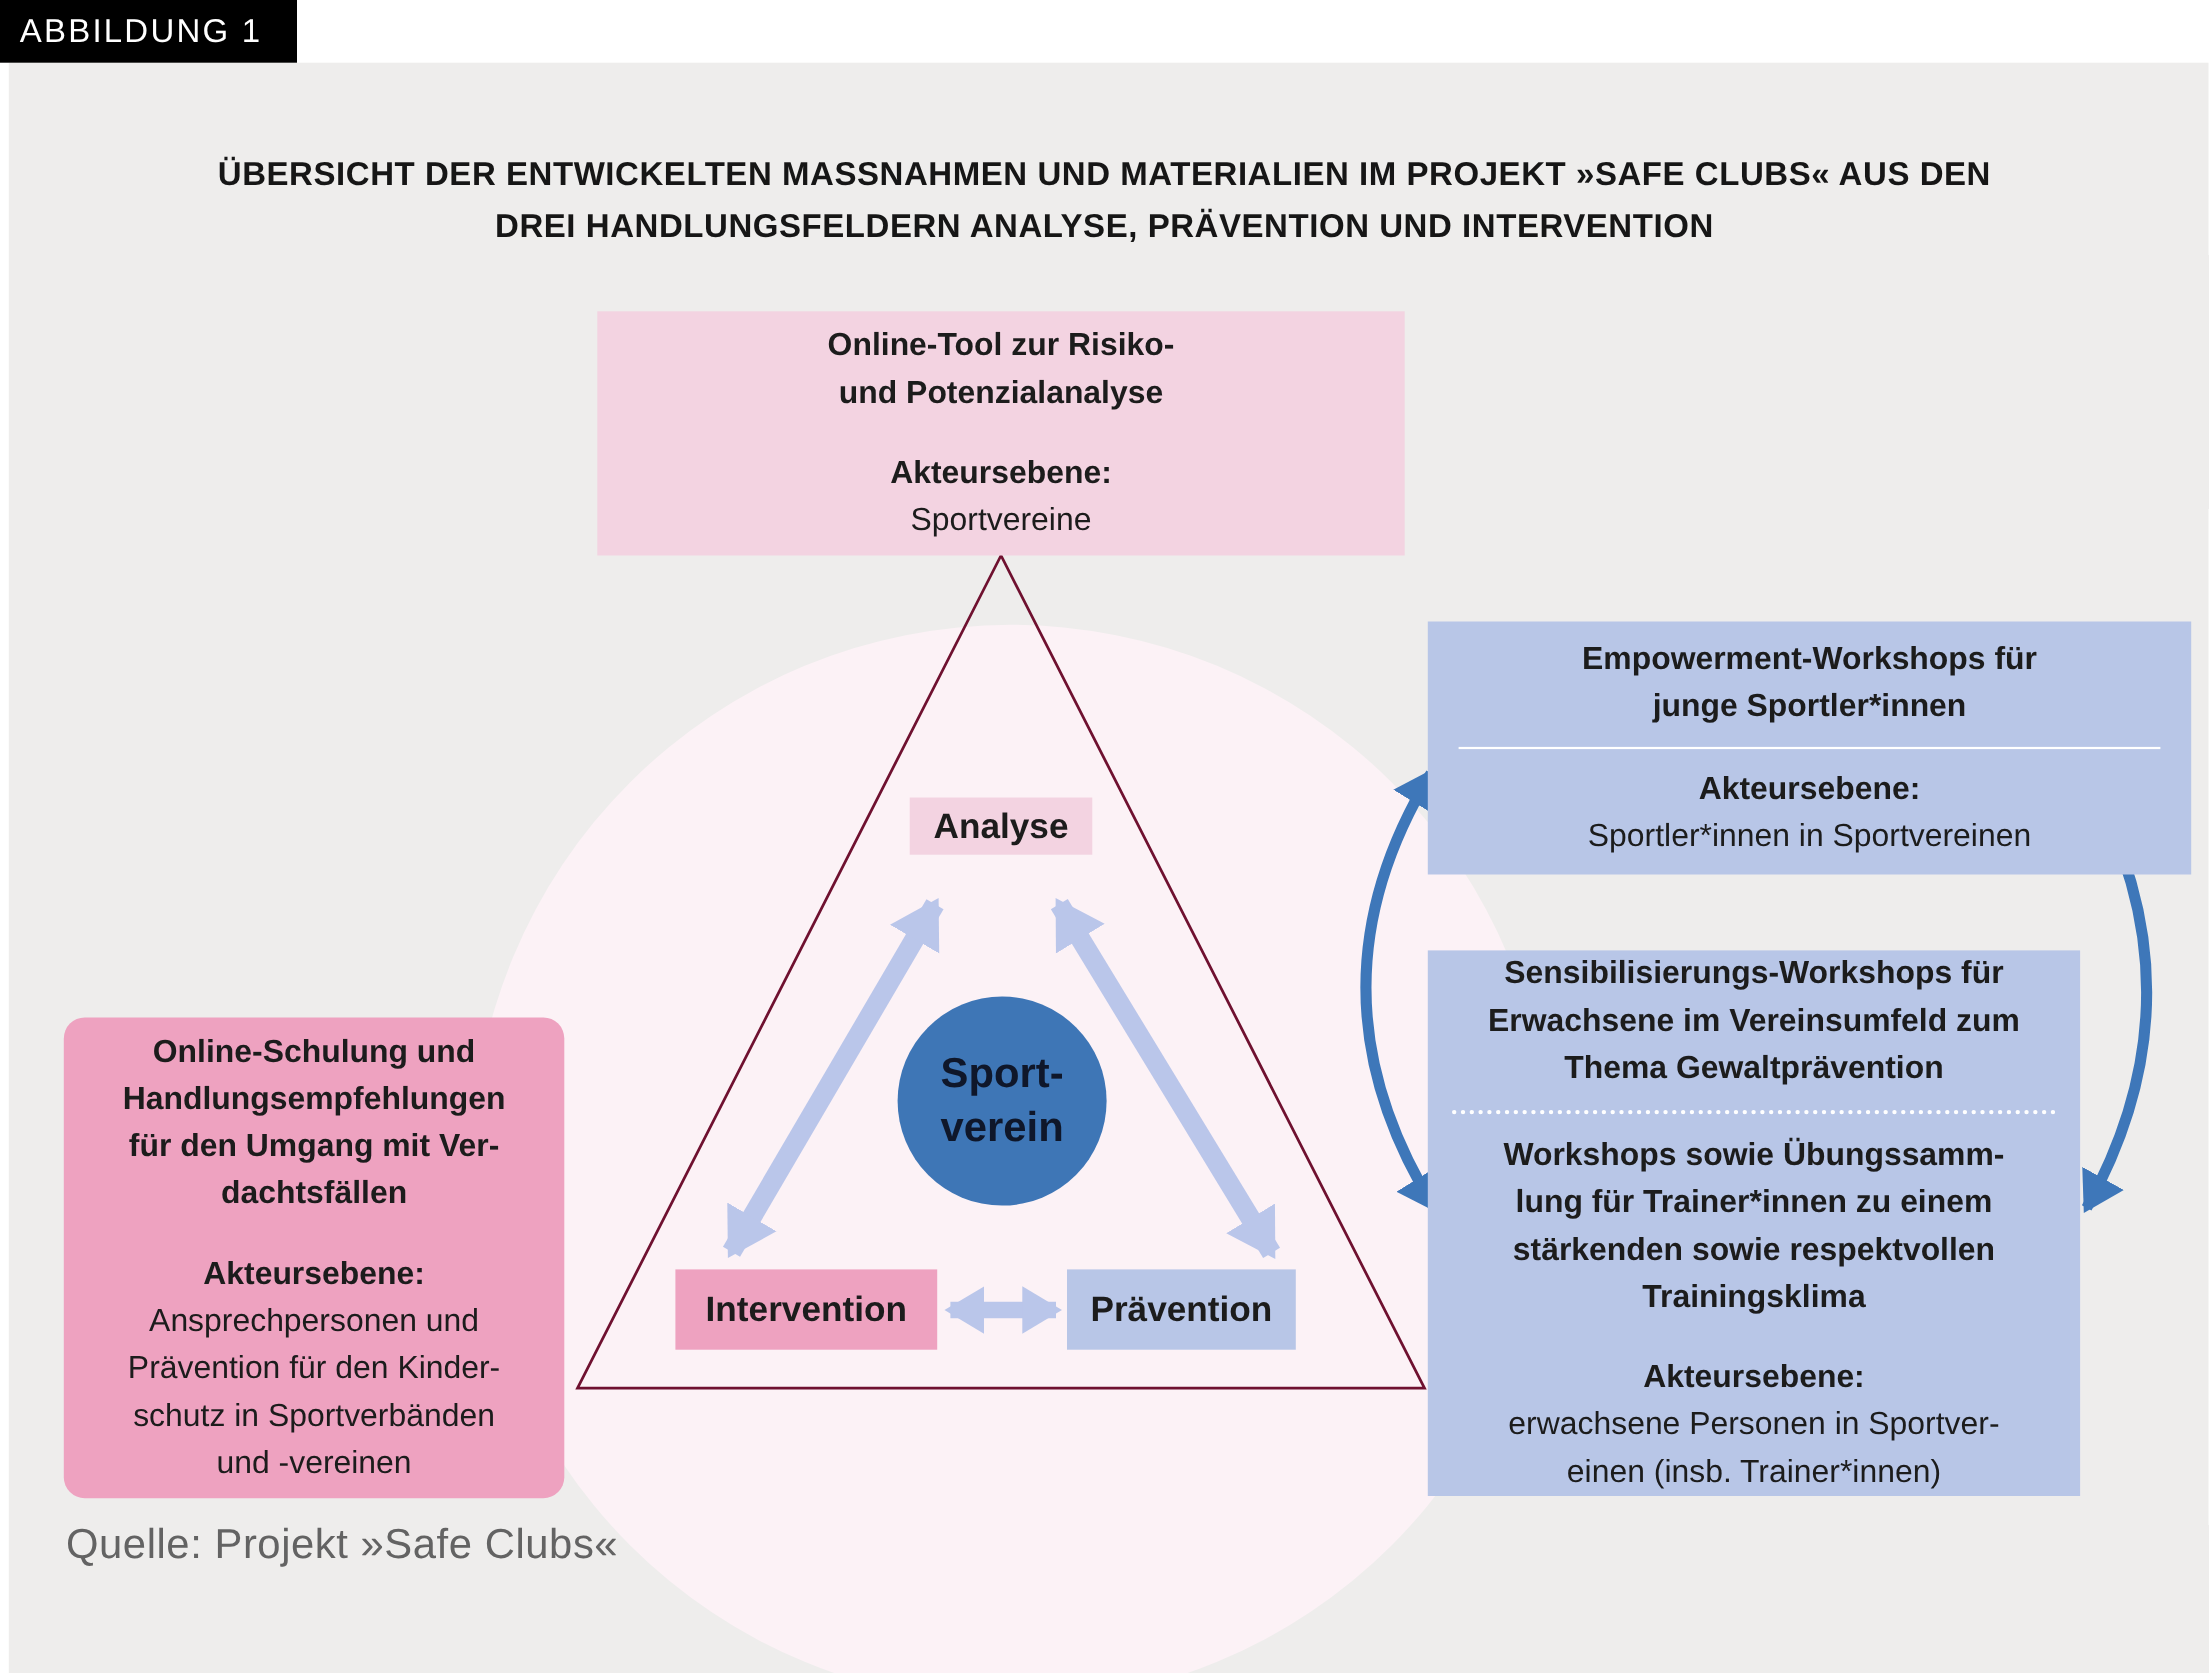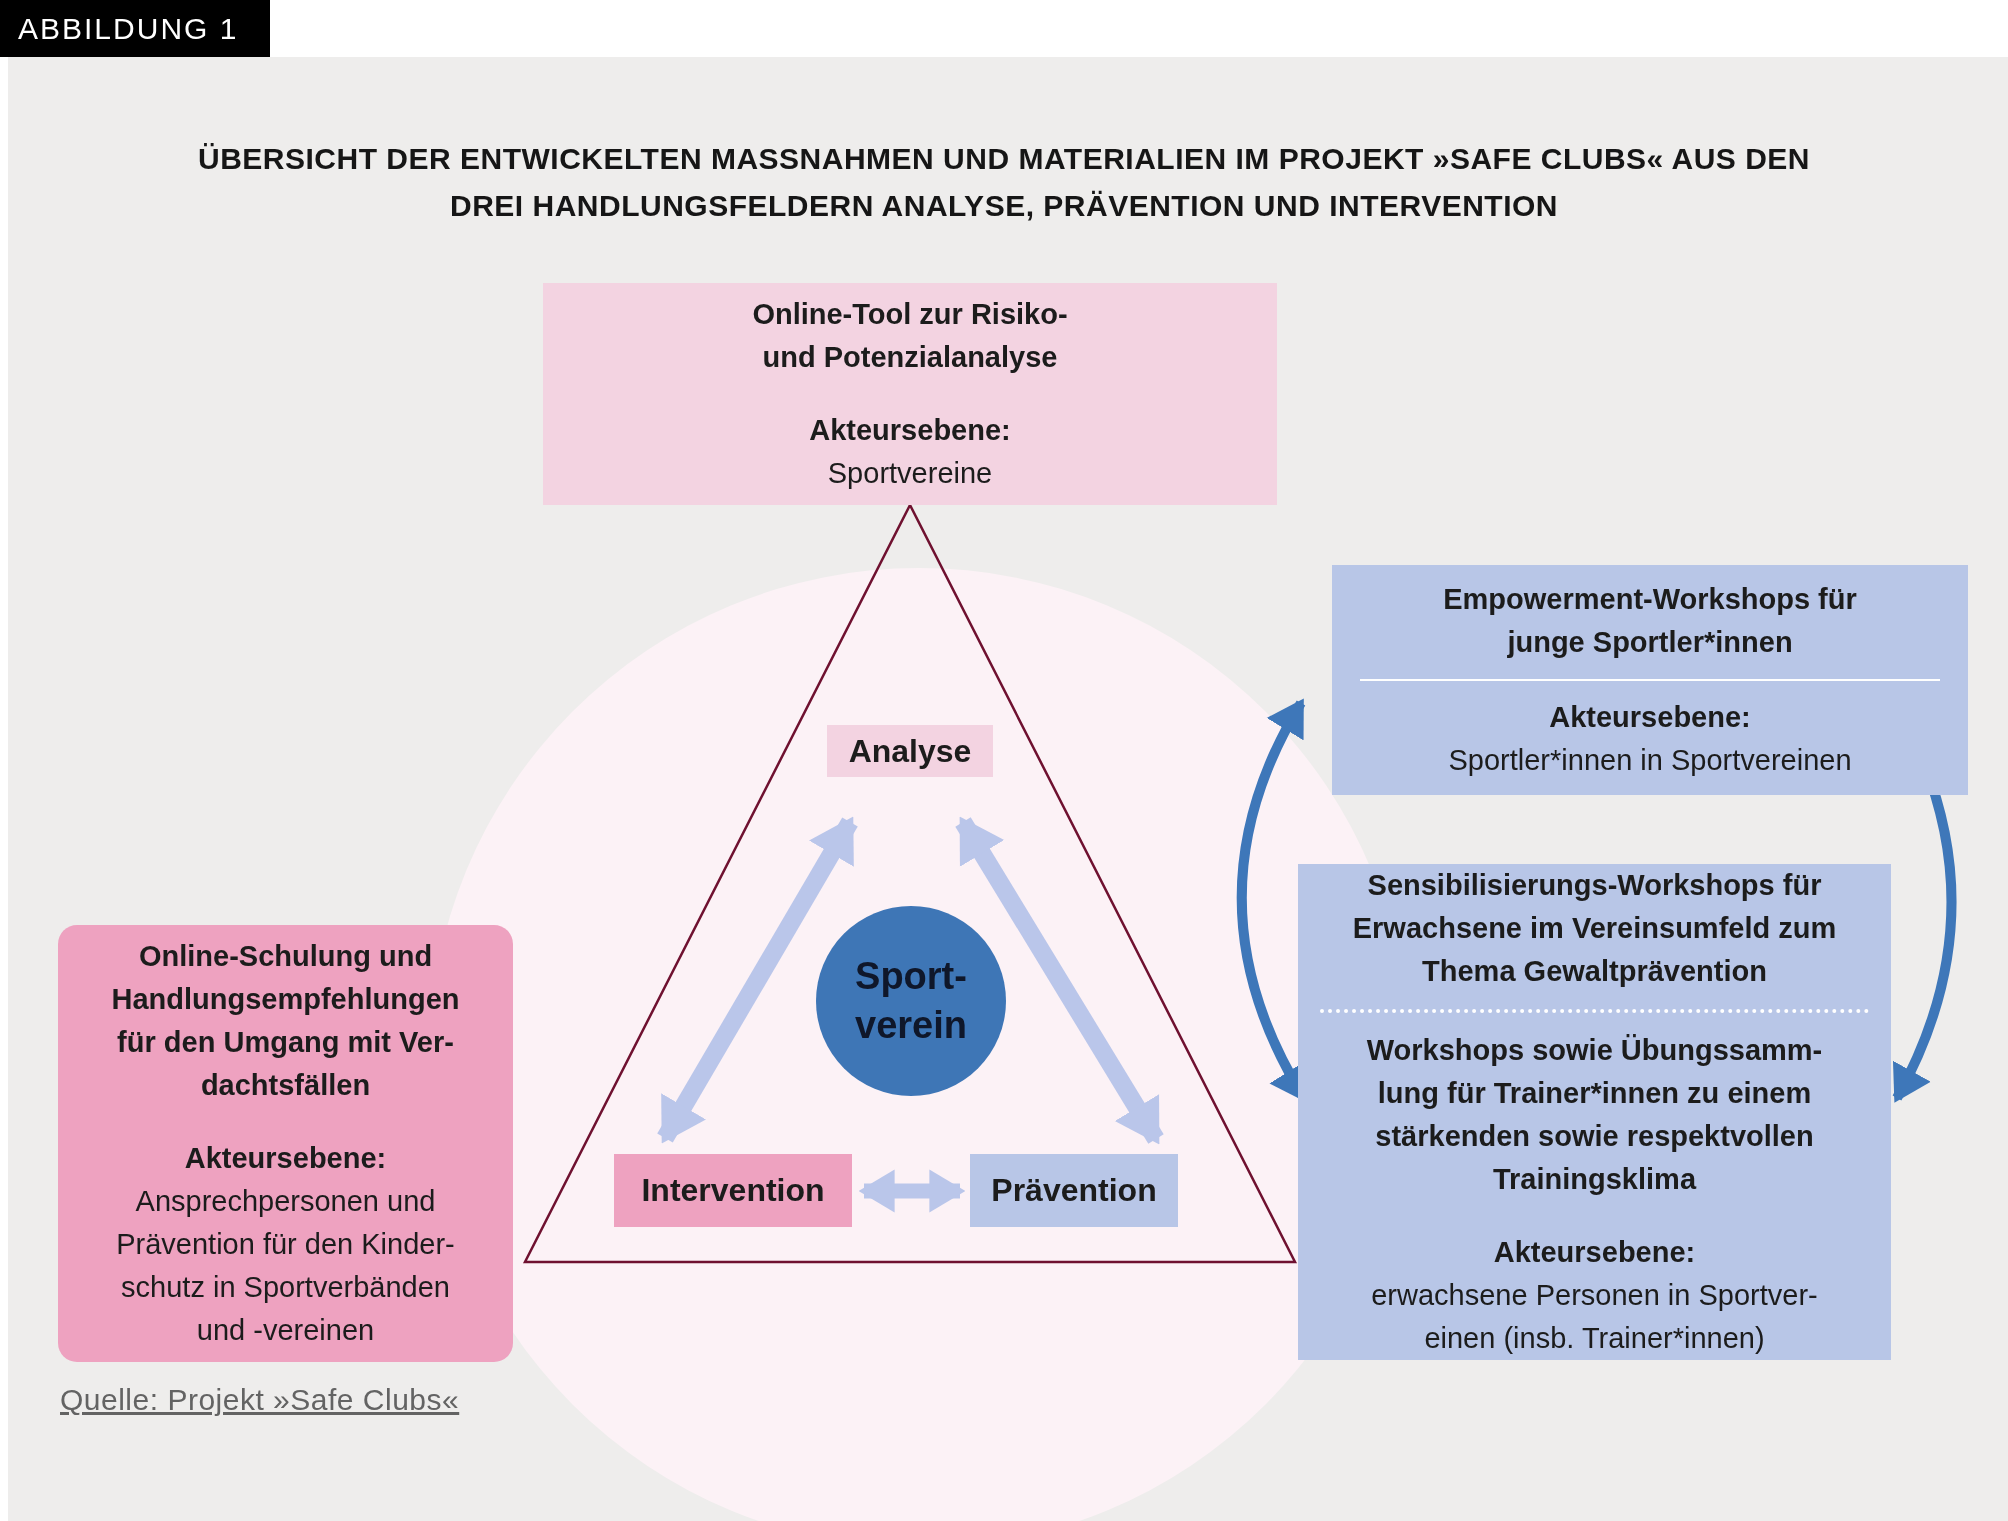--- a/index.html
+++ b/index.html
@@ -67,28 +67,27 @@
     position:absolute;left:816px;top:906px;width:190px;height:190px;
     border-radius:50%;
     background:#3e76b6;
     color:#0f172a;
     display:flex;flex-direction:column;align-items:center;justify-content:center;
     font-size:38px;font-weight:700;line-height:49px;
     z-index:3;
   }
   .source{
     position:absolute;left:60px;top:1383px;
-    font-size:30px;color:#636363;letter-spacing:0.5px;
+    font-size:38px;color:#636363;letter-spacing:0.5px;
     z-index:3;
-    text-decoration:underline;
   }
   
   .box-online-tool{left:543px;top:283px;width:734px;height:222px;}
   .box-online-schulung{left:58px;top:925px;width:455px;height:437px;border-radius:19px;}
-  .box-empowerment{left:1298px;top:565px;width:636px;height:230px;margin-left:34px;}
+  .box-empowerment{left:1298px;top:565px;width:694px;height:230px;}
   .box-sensibilisierung{left:1298px;top:864px;width:593px;height:496px;}
   .chip-analyse{left:827px;top:725px;width:166px;height:52px;background:#f3d3e1;}
   .chip-intervention{left:614px;top:1154px;width:238px;height:73px;background:#eea2c0;}
   .chip-praevention{left:970px;top:1154px;width:208px;height:73px;background:#b8c6e7;text-align:right;}
 </style>
 </head>
 <body>
 
 <div class="page">
 

